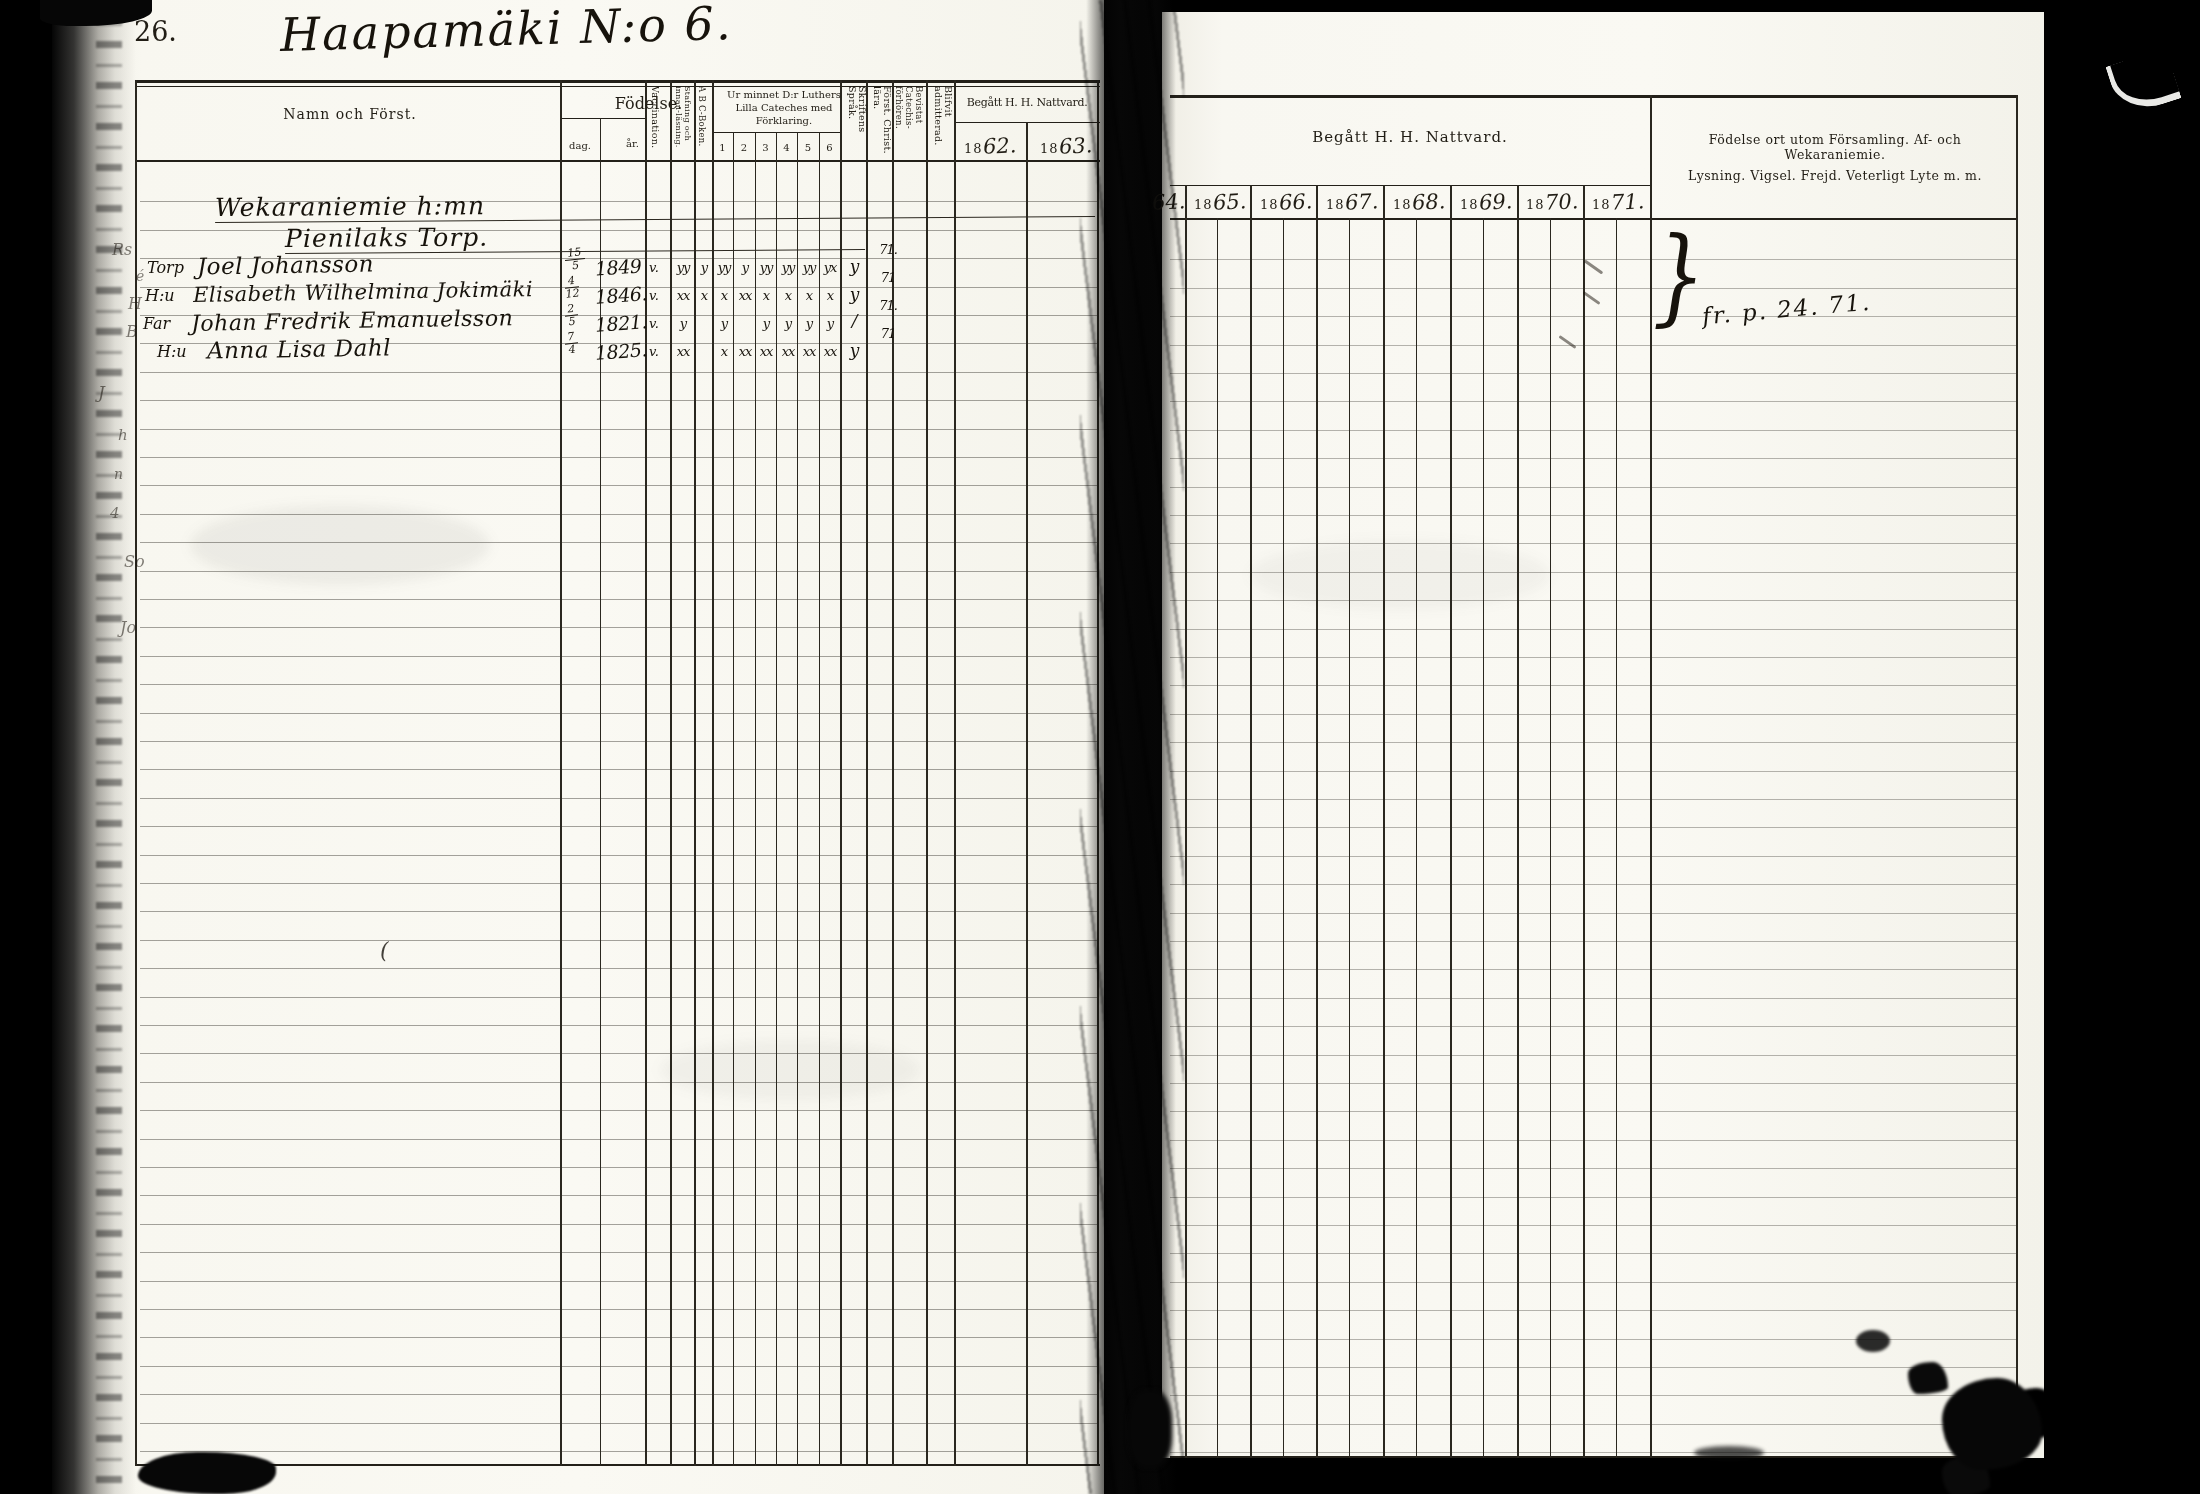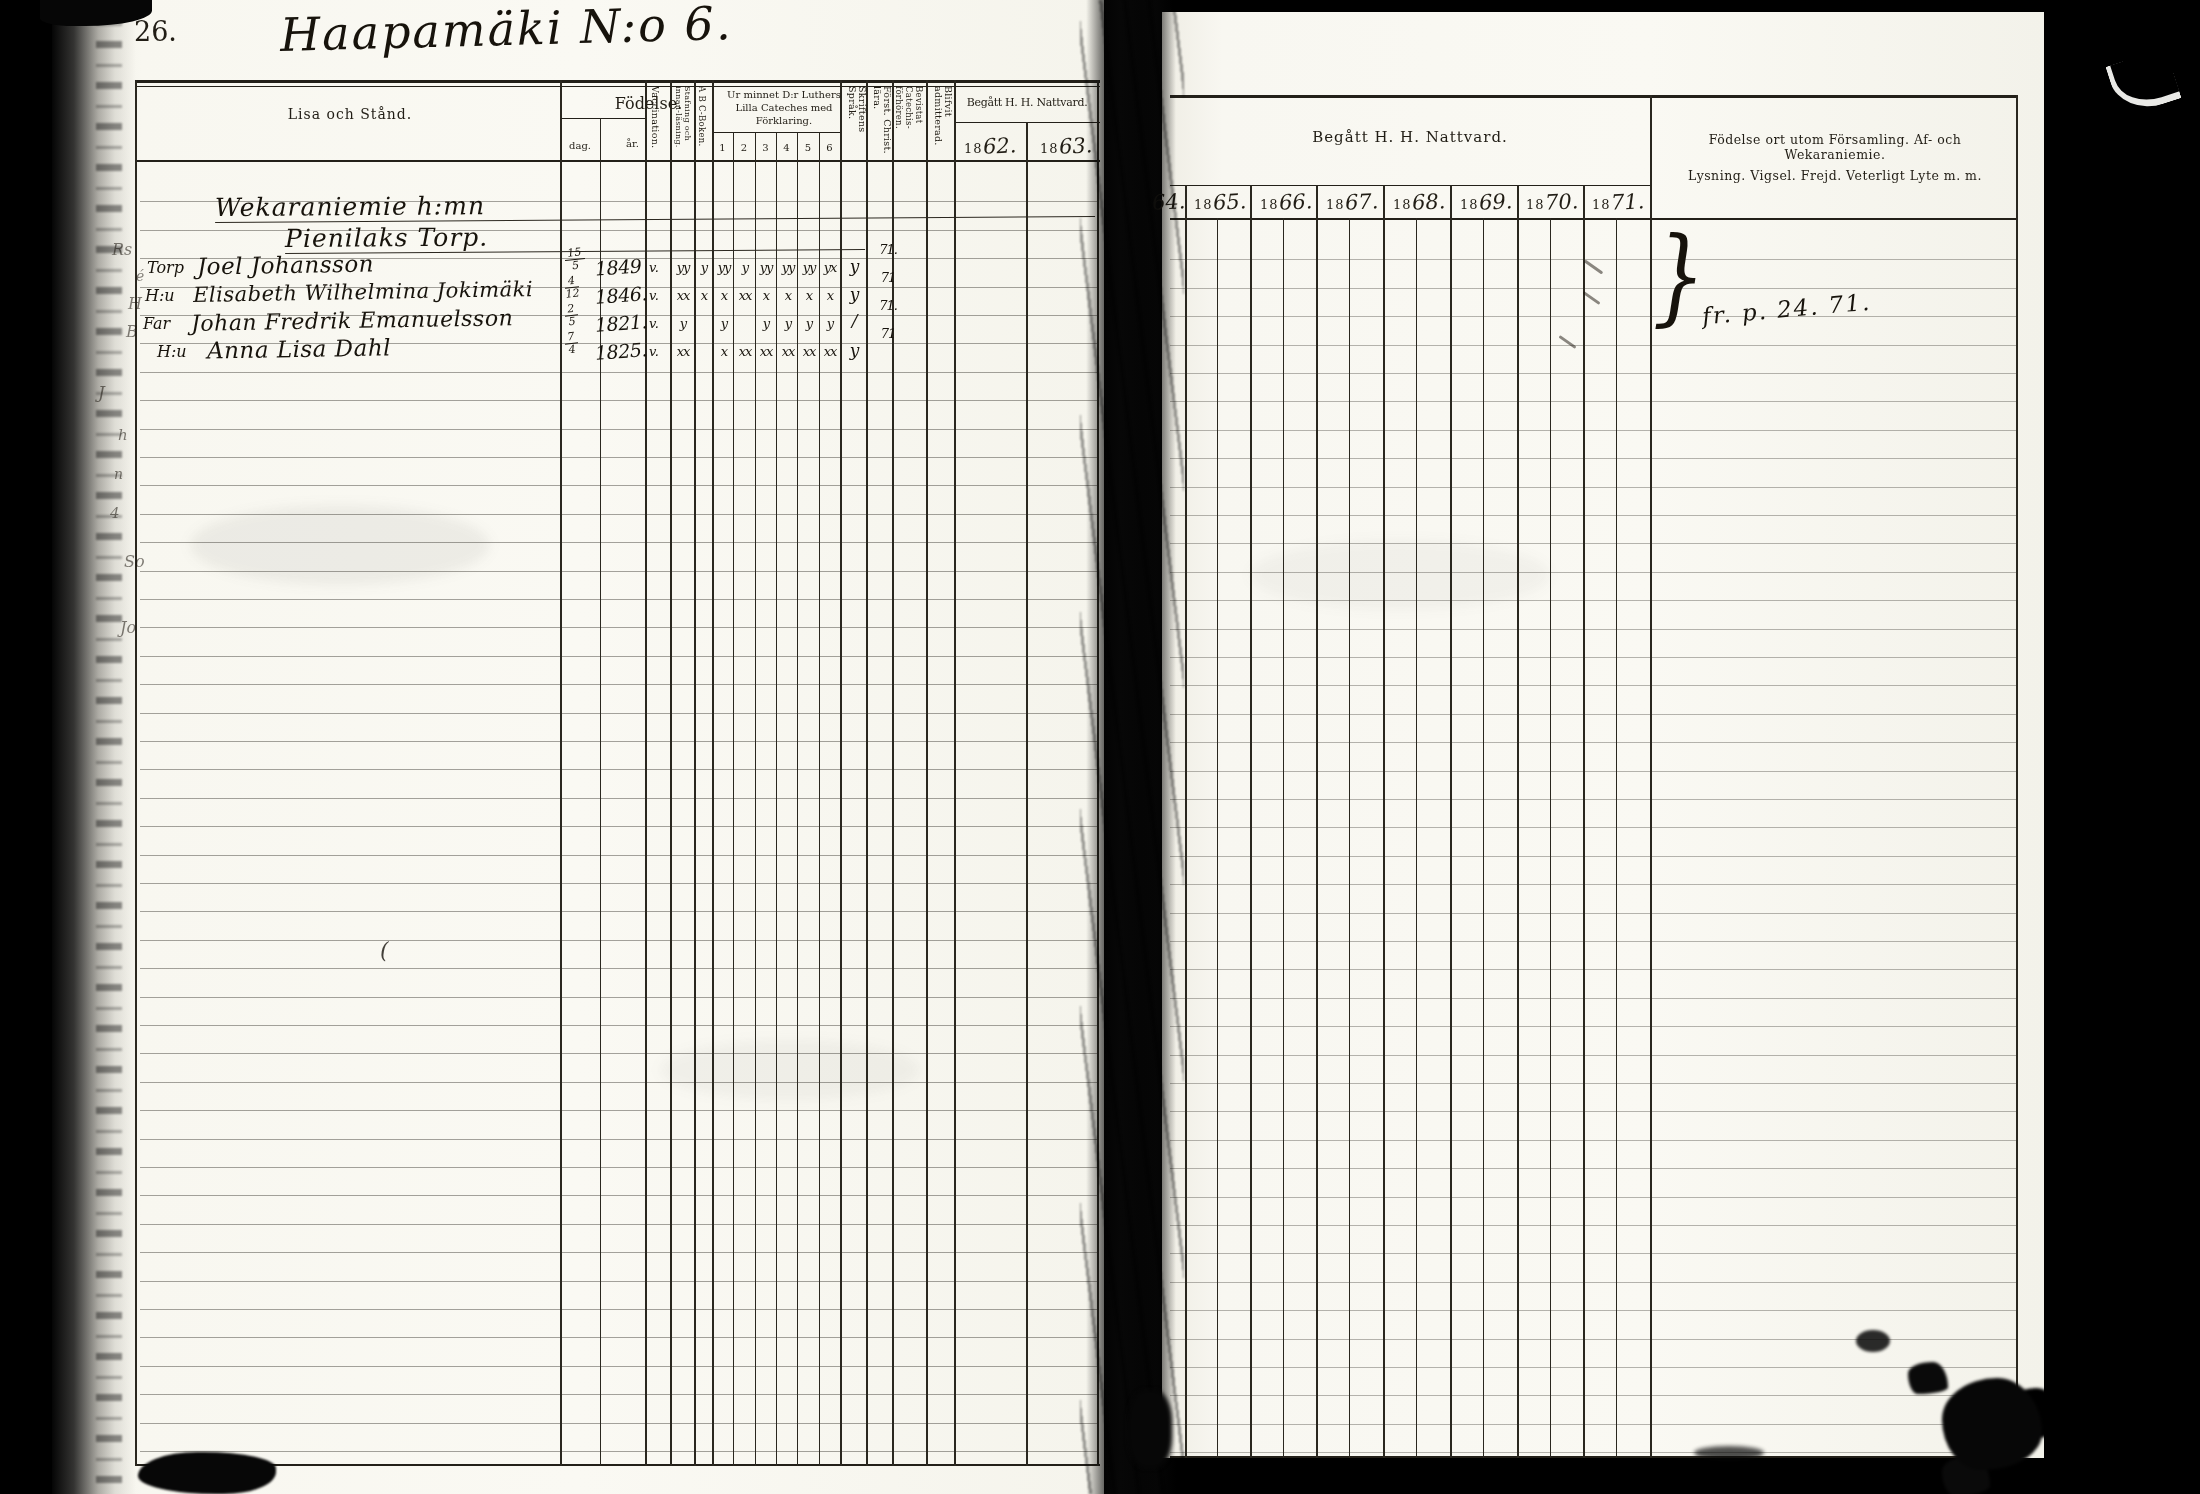--- a/index.html
+++ b/index.html
@@ -109,21 +109,21 @@
   <div class="vl dbl" style="left:840px;top:80px;width:2px;height:1386px;"></div>
   <div class="vl dbl" style="left:866px;top:80px;width:2px;height:1386px;"></div>
   <div class="vl dbl" style="left:892px;top:80px;width:2px;height:1386px;"></div>
   <div class="vl dbl" style="left:926px;top:80px;width:2px;height:1386px;"></div>
   <div class="vl dbl" style="left:954px;top:80px;width:2px;height:1386px;"></div>
   <div class="vl" style="left:1026px;top:122px;width:2px;height:1344px;"></div>
   <div class="vl" style="left:1097px;top:80px;width:2px;height:1386px;"></div>
 
   <div class="rules"></div>
 
-  <div class="pt center" style="left:160px;top:106px;width:380px;font-size:14px;letter-spacing:1px;">Lisa och Stånd.</div>
+  <div class="pt center" style="left:160px;top:106px;width:380px;font-size:14px;letter-spacing:1px;">Namn och Först.</div>
   <div class="pt center" style="left:560px;top:94px;width:85px;font-size:16px;padding-left:46px;">Födelse.</div>
   <div class="pt center" style="left:560px;top:140px;width:40px;font-size:10px;">dag.</div>
   <div class="pt center" style="left:600px;top:138px;width:25px;font-size:10px;margin-left:20px;">år.</div>
   <div class="vtext" style="left:650px;top:86px;height:74px;font-size:9.5px;">Vaccination.</div>
   <div class="vtext" style="left:672px;top:86px;height:74px;width:20px;font-size:8px;line-height:9px;">Stafning och innan-läsning.</div>
   <div class="vtext" style="left:697px;top:86px;height:74px;font-size:8.5px;">A B C-Boken.</div>
   <div class="pt center" style="left:714px;top:88px;width:124px;font-size:10px;line-height:13px;margin-left:8px;">Ur minnet D:r Luthers Lilla Cateches med Förklaring.</div>
   <div class="pt center" style="left:712px;top:142px;width:21px;font-size:10px;">1</div>
   <div class="pt center" style="left:733px;top:142px;width:22px;font-size:10px;">2</div>
   <div class="pt center" style="left:755px;top:142px;width:21px;font-size:10px;">3</div>

